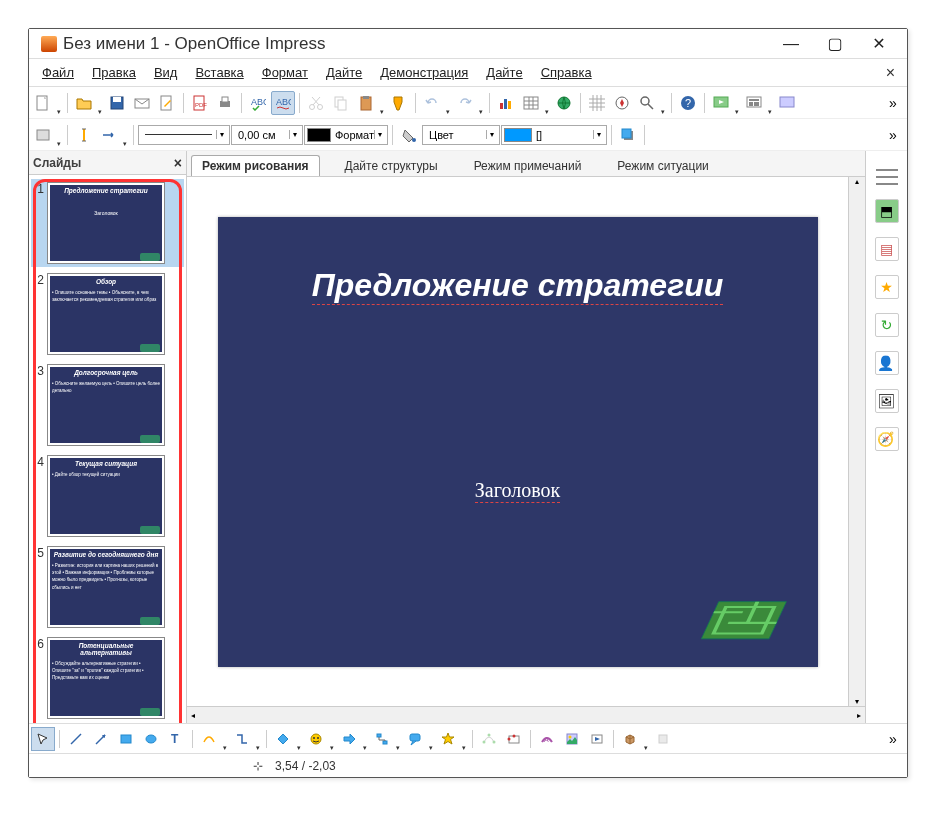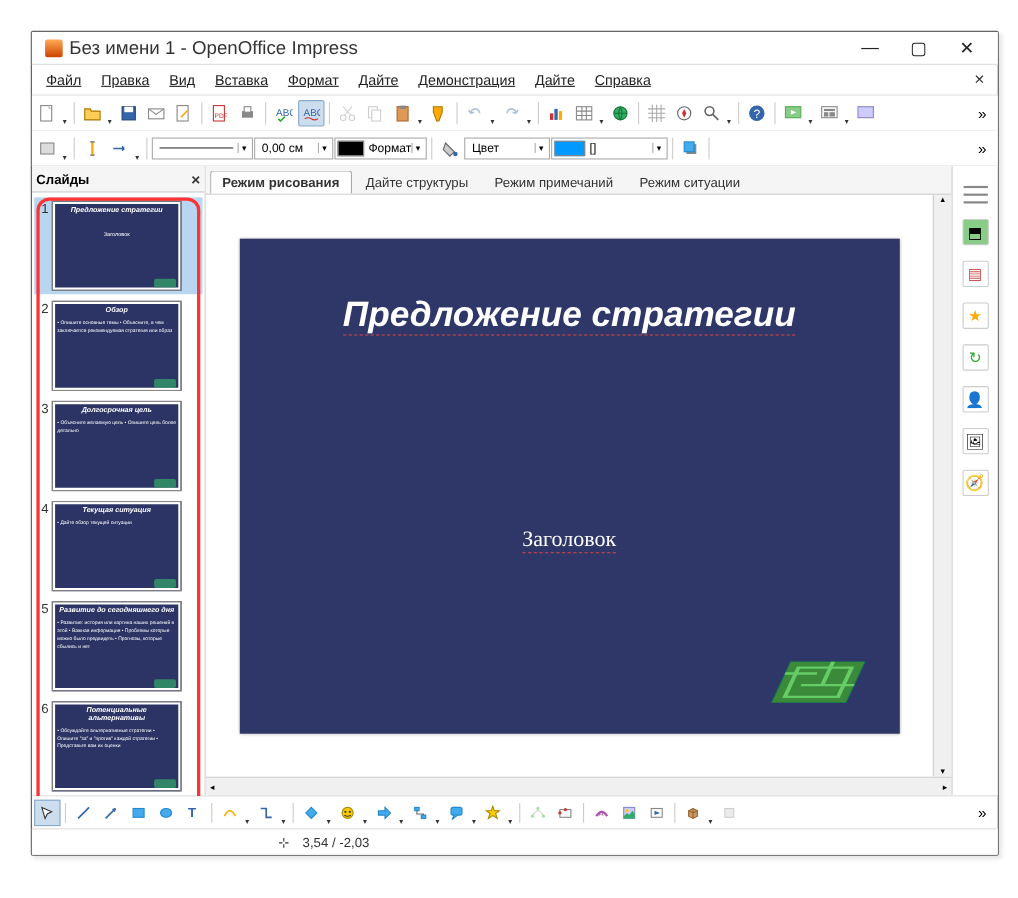--- a/index.html
+++ b/index.html
@@ -21,34 +21,34 @@
 .tb-sep { width: 1px; height: 20px; background: #ccc; margin: 0 3px; }
 .tb-combo { border: 1px solid #aaa; height: 20px; font-size: 11px; display: flex; align-items: center; background: #fff; padding: 0 2px; }
 .tb-combo .dd2 { border-left: 1px solid #aaa; padding: 0 3px; font-size: 8px; }
 .lt-combo { width: 92px; }
 .lw-combo { width: 72px; }
 .col-combo { width: 84px; }
 .col-sample { width: 28px; height: 14px; border: 1px solid #888; margin-right: 4px; }
 .body-area { flex: 1; display: flex; overflow: hidden; }
 .slides-panel { width: 158px; display: flex; flex-direction: column; border-right: 1px solid #ccc; }
 .slides-hdr { display: flex; align-items: center; height: 24px; padding: 0 4px; border-bottom: 1px solid #ccc; background: #f5f5f5; }
-.slides-hdr span { font-size: 12px; font-weight: bold; color: #000000; }
+.slides-hdr span { font-size: 12px; font-weight: bold; color: #404040; }
 .slides-hdr .x { margin-left: auto; font-size: 14px; color: #333; }
 .slides-list { flex: 1; overflow-y: auto; padding: 4px 2px; position: relative; }
 .highlight-box { position: absolute; top: 4px; left: 4px; right: 4px; height: 720px; border: 3px solid #ff3333; border-radius: 12px; pointer-events: none; z-index: 5; }
 .thumb-wrap { display: flex; padding: 3px 2px; margin-bottom: 3px; position: relative; }
 .thumb-wrap.sel { background: #b8d6f0; }
 .tnum { font-size: 12px; color: #333; width: 14px; text-align: right; padding-right: 3px; }
 .thumb { width: 118px; height: 82px; background: #2b3465; border: 1px solid #888; position: relative; box-shadow: 0 0 0 2px #fff inset; padding: 4px; display: flex; flex-direction: column; align-items: center; }
 .thumb .tt { font-size: 6.5px; color: #fff; font-style: italic; font-weight: bold; text-align: center; }
 .thumb .st { font-size: 5px; color: #fff; text-align: center; margin-top: 16px; }
 .thumb .bl { font-size: 4.5px; color: #fff; align-self: flex-start; margin-top: 4px; line-height: 1.6; }
 .thumb .deco { position: absolute; bottom: 2px; right: 4px; width: 20px; height: 8px; background: #3a6; opacity: .7; border-radius: 2px; }
 .main-area { flex: 1; display: flex; flex-direction: column; }
-.viewtabs { display: flex; align-items: center; height: 26px; border-bottom: 1px solid #ccc; background: #f5f5f5; padding: 3px 4px 0; gap: 2px; }
+.viewtabs { display: flex; align-items: center; height: 26px; border-bottom: 1px solid #ccc; background: #f5f5f5; padding: 3px 4px 0; gap: 14px; }
 .vtab { font-size: 12px; padding: 3px 10px; border: 1px solid transparent; border-bottom: none; border-radius: 3px 3px 0 0; color: #333; }
 .vtab.active { background: #fff; border-color: #aaa; font-weight: bold; }
 .editor { flex: 1; display: flex; overflow: hidden; }
 .canvas-area { flex: 1; background: #fff; display: flex; align-items: center; justify-content: center; overflow: auto; position: relative; }
 .slide { width: 600px; height: 450px; background: #2e3768; box-shadow: 0 0 3px rgba(0,0,0,0.3); position: relative; }
 .slide-title { font-family: "Times New Roman", serif; font-style: italic; font-weight: bold; color: #fff; font-size: 32px; text-align: center; padding-top: 50px; }
 .slide-title .ul { border-bottom: 1.5px dashed #d44; padding-bottom: 1px; }
 .slide-sub { font-family: "Times New Roman", serif; color: #fff; font-size: 20px; text-align: center; margin-top: 175px; border-bottom: 1.5px dashed #d44; display: inline-block; }
 .slide-sub-wrap { text-align: center; }
 .slide-img { position: absolute; right: 25px; bottom: 18px; width: 100px; height: 58px; }

